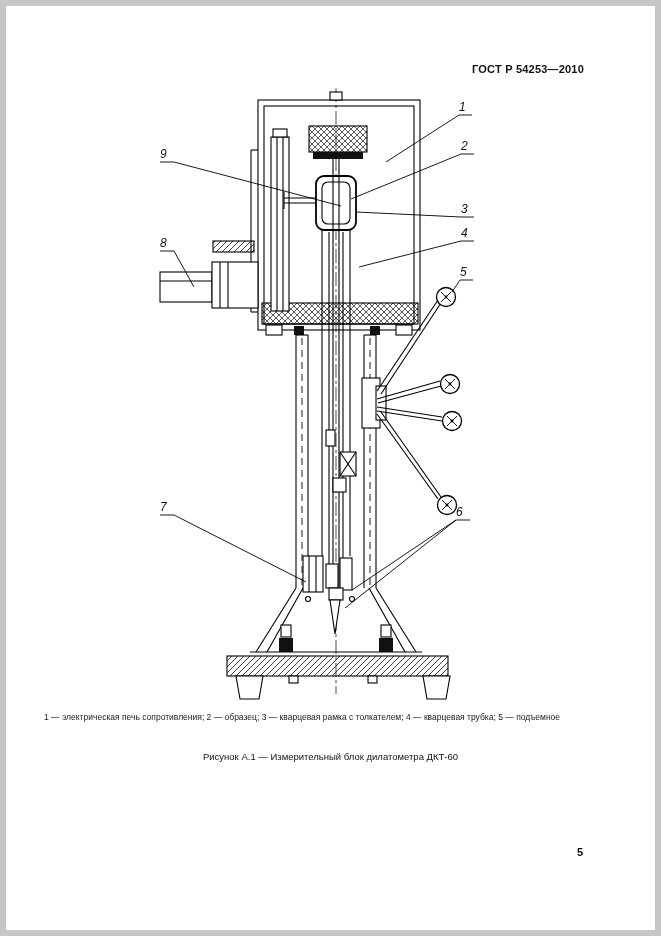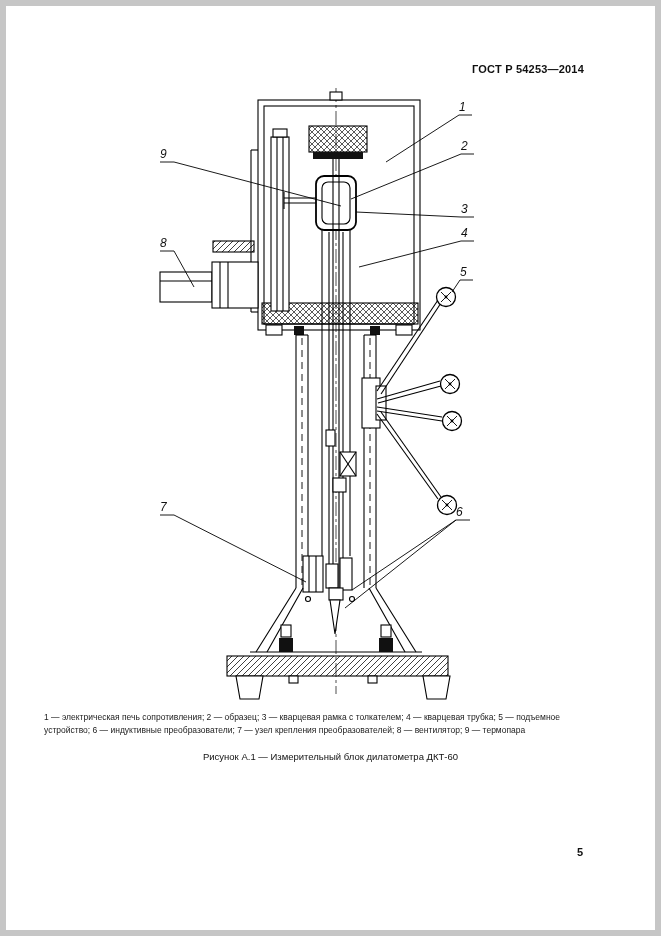--- a/index.html
+++ b/index.html
@@ -44,21 +44,21 @@
   .pagenum {
     position:absolute; top:846px; right:78px;
     font-size:11px; font-weight:bold;
   }
 </style>
 </head>
 <body>
 
 <div class="page-bg"></div>
 
-<span class="hdr">ГОСТ Р 54253—2014</span>
+<span class="hdr">ГОСТ Р 54253—2010</span>
 
 <svg class="drawing-svg" width="661" height="936" viewBox="0 0 661 936" xmlns="http://www.w3.org/2000/svg">
   <defs>
     <pattern id="xh" width="6" height="6" patternUnits="userSpaceOnUse">
       <path d="M0 0 L6 6 M6 0 L0 6" stroke="#000" stroke-width="0.65"></path>
     </pattern>
     <pattern id="dh" width="6" height="6" patternUnits="userSpaceOnUse">
       <path d="M0 6 L6 0" stroke="#000" stroke-width="0.75"></path>
     </pattern>
   </defs>
@@ -230,18 +230,17 @@
 <span class="callout" style="left:461px; top:202px;">3</span>
 <span class="callout" style="left:461px; top:226px;">4</span>
 <span class="callout" style="left:460px; top:265px;">5</span>
 <span class="callout" style="left:456px; top:505px;">6</span>
 <span class="callout" style="left:160px; top:500px;">7</span>
 <span class="callout" style="left:160px; top:236px;">8</span>
 <span class="callout" style="left:160px; top:147px;">9</span>
 
 <div class="legend">
   <div>1 — электрическая печь сопротивления; 2 — образец; 3 — кварцевая рамка с толкателем; 4 — кварцевая трубка; 5 — подъемное</div>
-  <div>устройство; 6 — индуктивные преобразователи; 7 — узел крепления преобразователей; 8 — вентилятор; 9 — термопара</div>
 </div>
 
 <div class="caption">Рисунок  А.1 — Измерительный блок дилатометра ДКТ-60</div>
 
 <span class="pagenum">5</span>
 
 </body></html>

